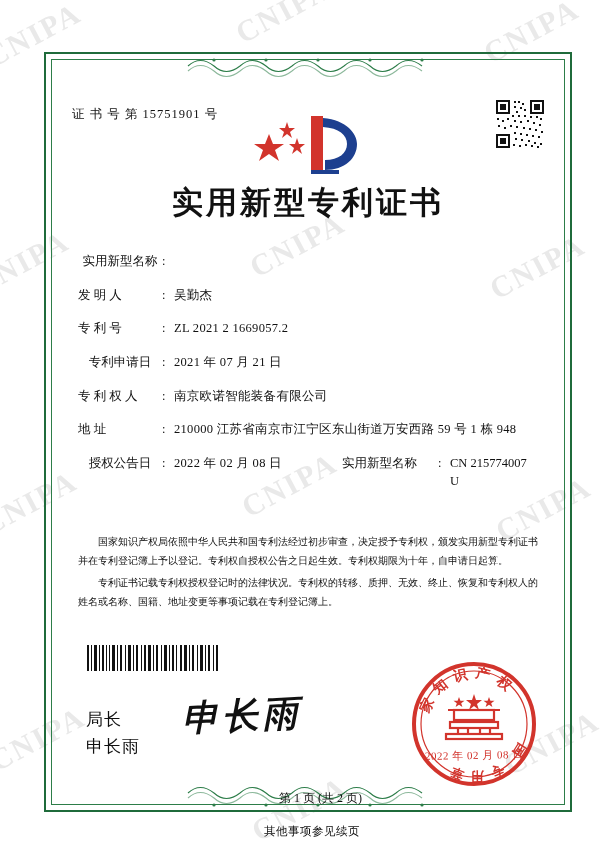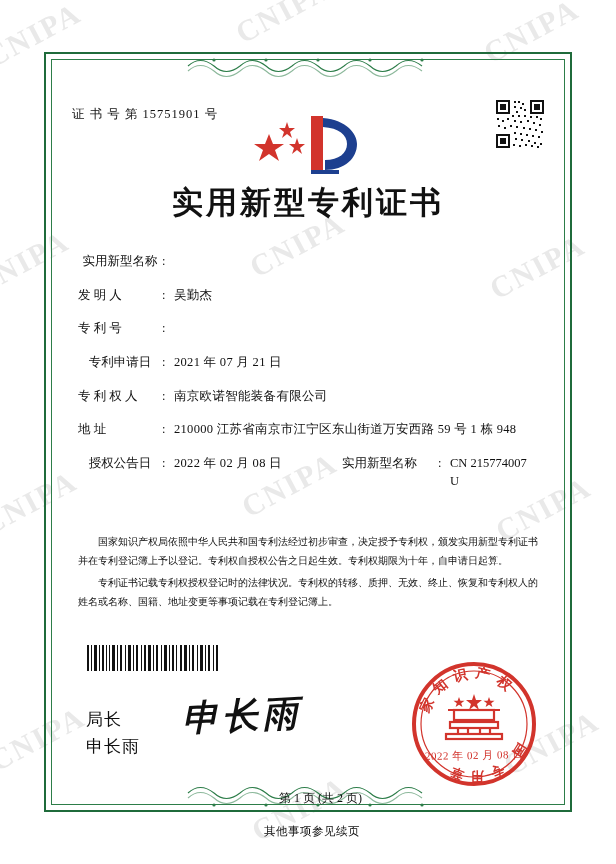--- a/index.html
+++ b/index.html
@@ -396,20 +396,21 @@
 
     <div class="field-row">
       <span class="field-label spread">发    明    人</span>
       <span class="field-colon">:</span>
       <span class="field-value">吴勤杰</span>
     </div>
 
     <div class="field-row">
       <span class="field-label spread">专    利    号</span>
       <span class="field-colon">:</span>
+      <span class="field-value">ZL 2021 2 1669057.2</span>
     </div>
 
     <div class="field-row">
       <span class="field-label">专利申请日</span>
       <span class="field-colon">:</span>
       <span class="field-value">2021 年 07 月 21 日</span>
     </div>
 
     <div class="field-row">
       <span class="field-label spread">专 利 权 人</span>

